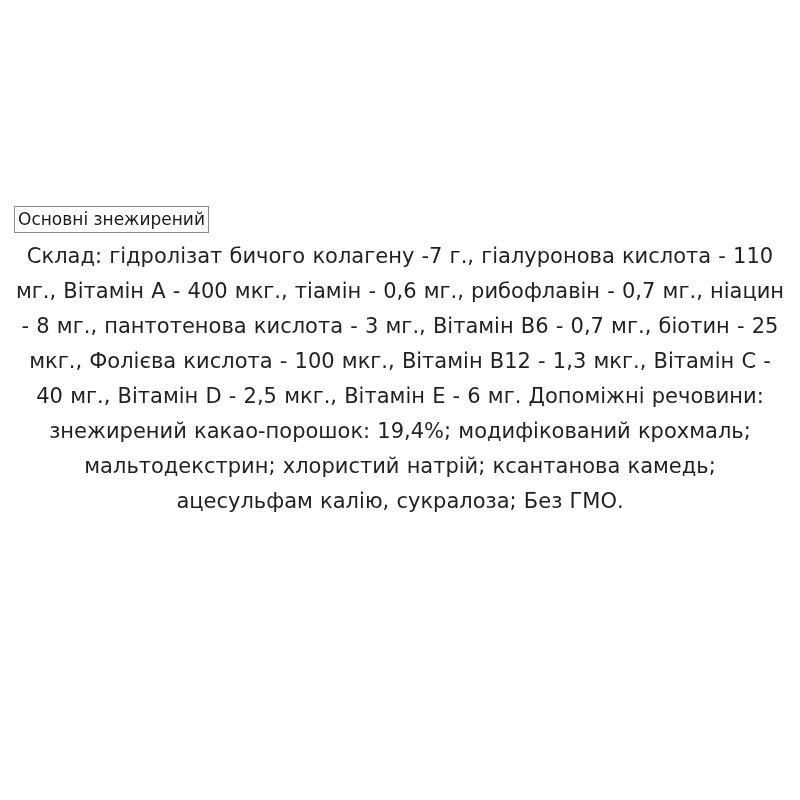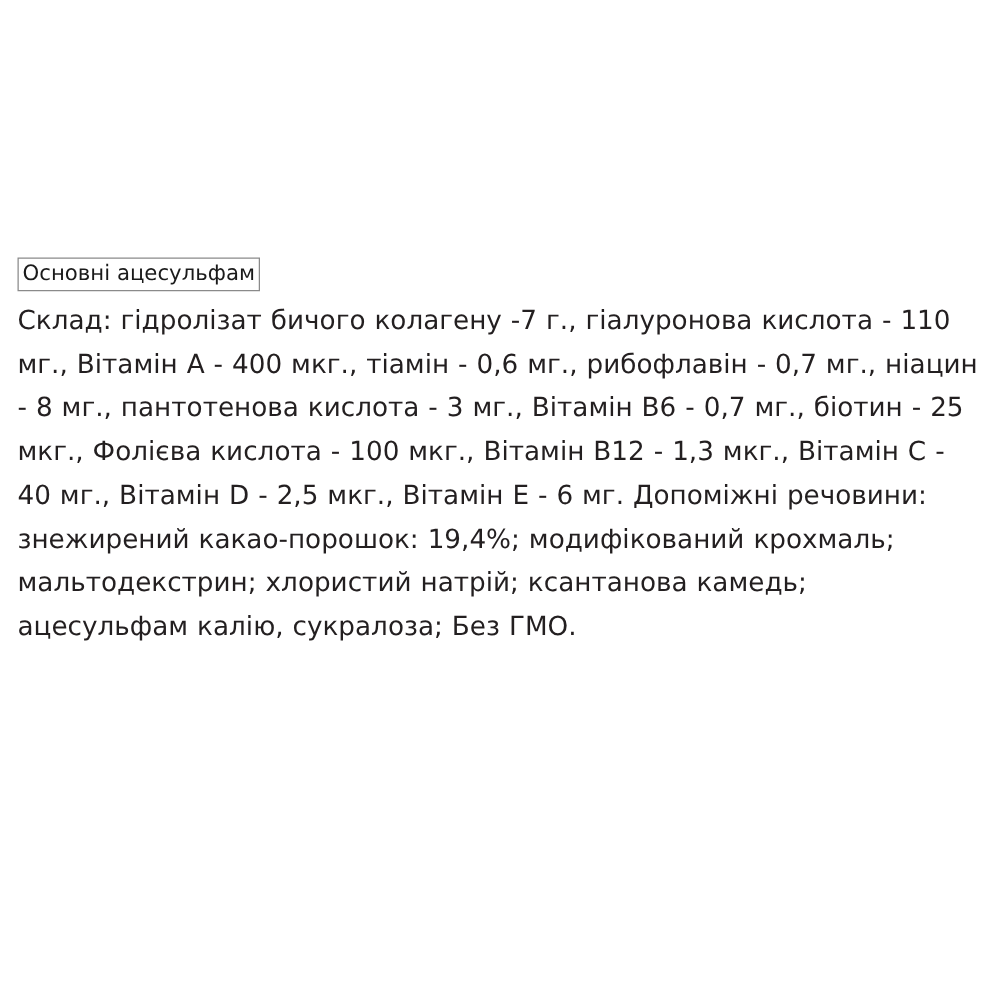--- a/index.html
+++ b/index.html
@@ -38,24 +38,24 @@
     letter-spacing: 0px;
   }
   .body-text {
     font-size: 21px;
     line-height: 35px;
     color: #231f20;
     font-weight: 400;
     margin: 0;
     width: 772px;
     word-spacing: 0.5px;
-    text-align: left;
+    text-align: center;
   }
 </style>
 </head>
 <body>
 
 <div class="page">
   <div class="content">
-    <div class="section-heading">Основні ацесульфам</div>
+    <div class="section-heading">Основні знежирений</div>
     <p class="body-text">Склад: гідролізат бичого колагену -7 г., гіалуронова кислота - 110 мг., Вітамін А - 400 мкг., тіамін - 0,6 мг., рибофлавін - 0,7 мг., ніацин - 8 мг., пантотенова кислота - 3 мг., Вітамін В6 - 0,7 мг., біотин - 25 мкг., Фолієва кислота - 100 мкг., Вітамін В12 - 1,3 мкг., Вітамін С - 40 мг., Вітамін D - 2,5 мкг., Вітамін Е - 6 мг. Допоміжні речовини: знежирений какао-порошок: 19,4%; модифікований крохмаль; мальтодекстрин; хлористий натрій; ксантанова камедь; ацесульфам калію, сукралоза; Без ГМО.</p>
   </div>
 </div>
 
 </body></html>

